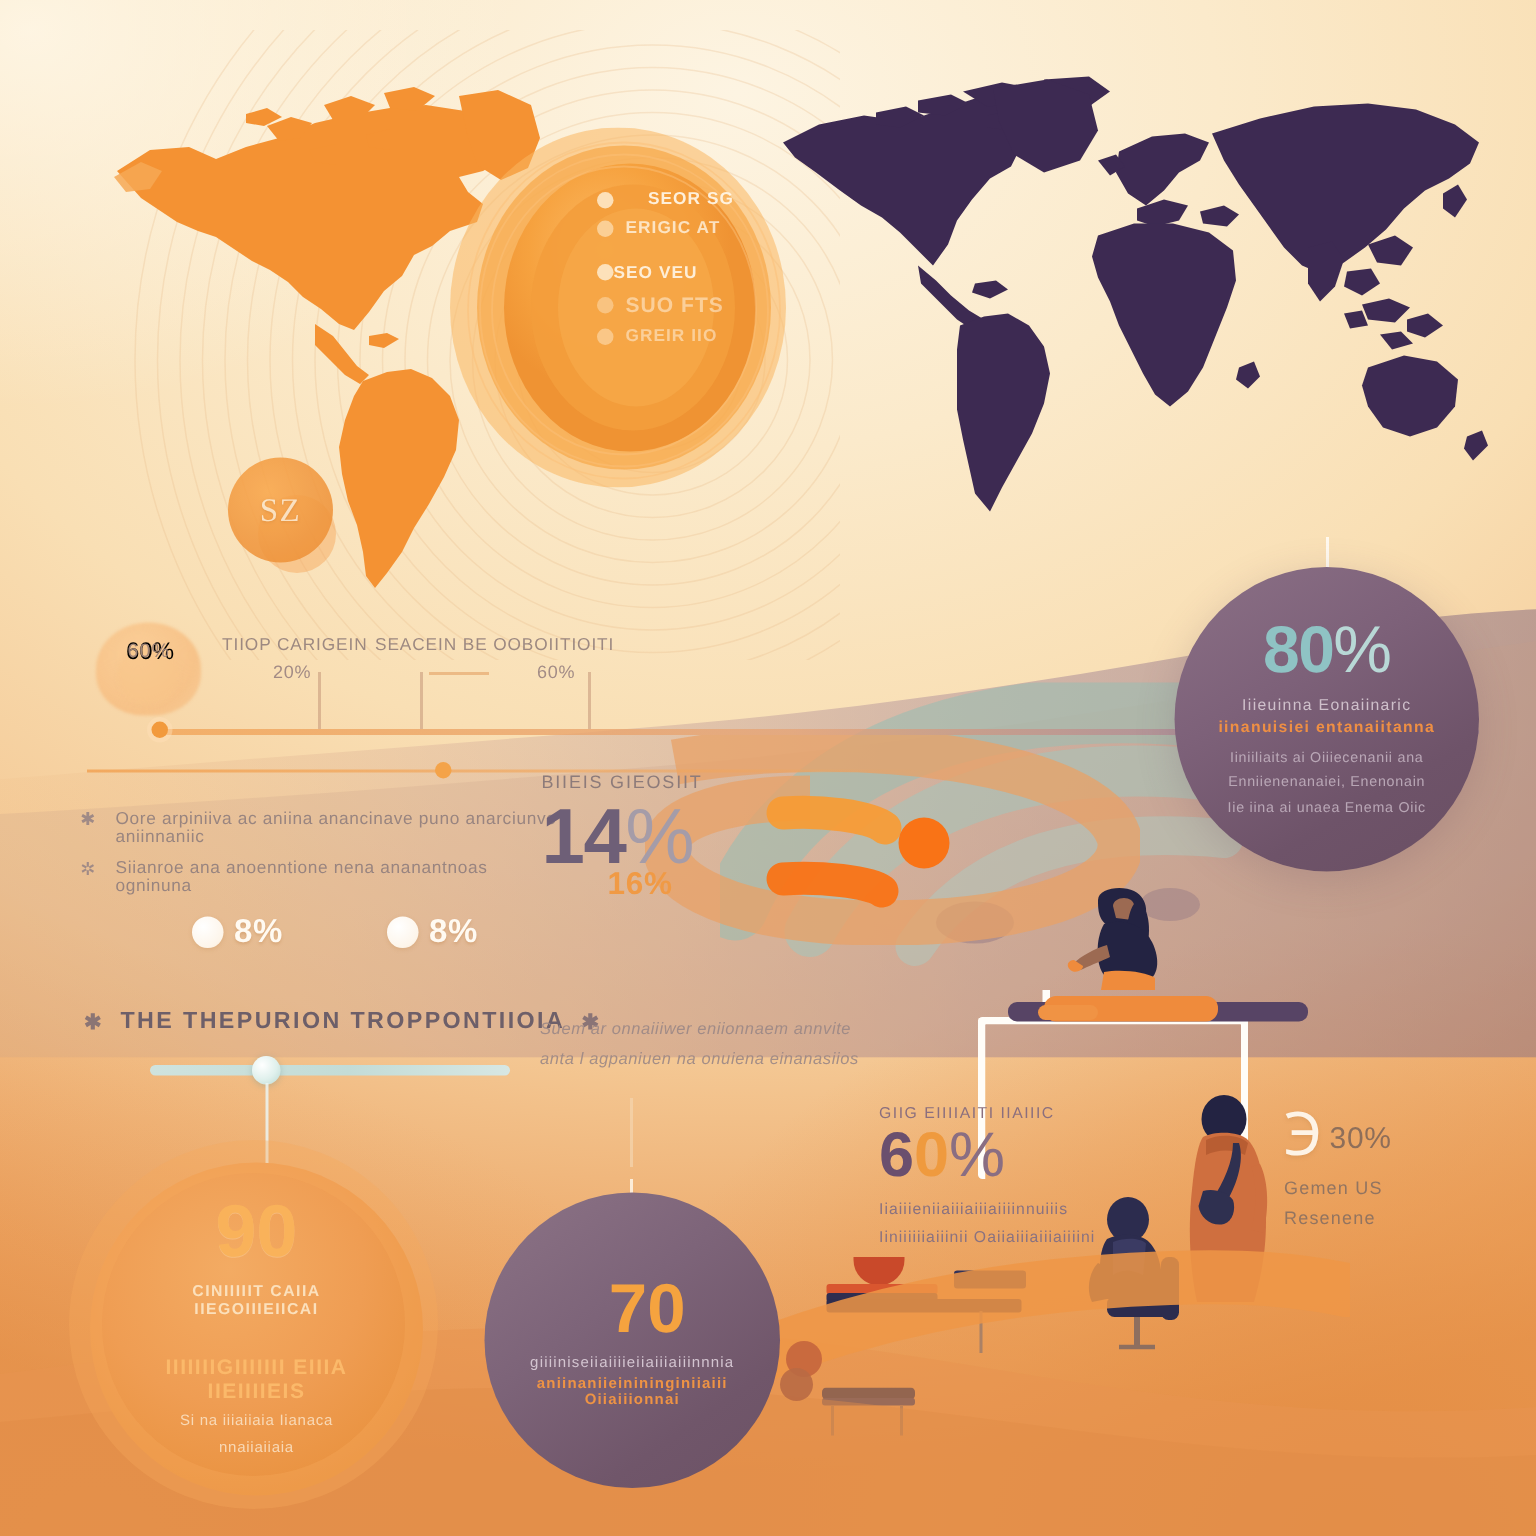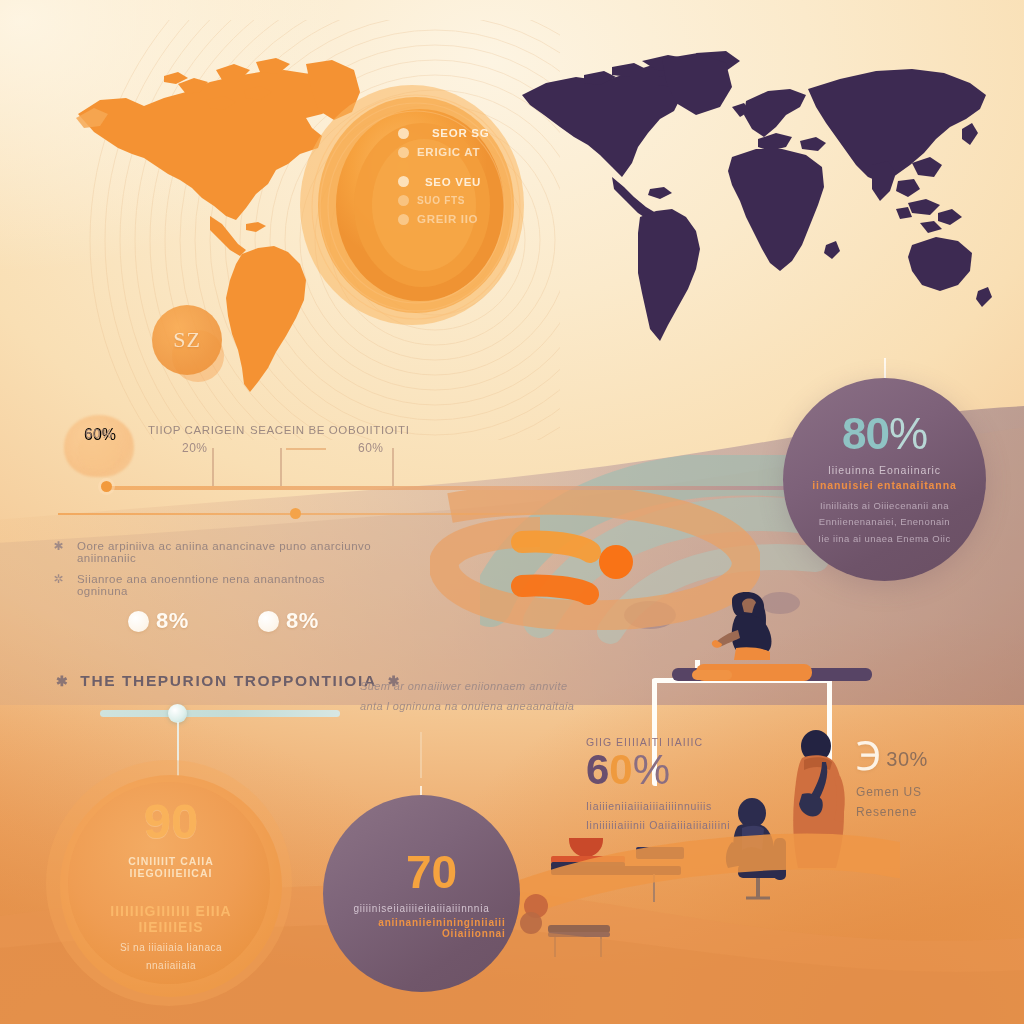--- a/index.html
+++ b/index.html
@@ -175,21 +175,21 @@
   .circ-90 .t2{font-size:10px;color:#f7d4ae;letter-spacing:.5px;line-height:1.8;margin-top:4px;}
   .circ-90 .t3{font-size:14px;color:#fbb96a;letter-spacing:1px;font-weight:700;margin-top:24px;}
   .circ-90 .t4{font-size:10px;color:#f8d9b6;letter-spacing:.5px;line-height:1.8;margin-top:4px;}
 
   .circ-70{
     left:323px;top:795px;width:197px;height:197px;
     background:linear-gradient(145deg,#8c7386 0%, #7d6479 40%, #70566a 75%, #6c5265 100%);
   }
   .circ-70 .num{font-size:46px;font-weight:700;color:#f5a33f;line-height:1;margin-left:20px;}
   .circ-70 .t1{font-size:10px;color:#d3c4d0;letter-spacing:.8px;margin-top:8px;}
-  .circ-70 .t2{font-size:10px;color:#ee9344;letter-spacing:.8px;font-weight:700;margin-top:3px;text-align:right;}
+  .circ-70 .t2{font-size:10px;color:#ee9344;letter-spacing:.8px;font-weight:700;margin-top:3px;}
   .circ-70 .t3{font-size:9.5px;color:#c6b5c3;letter-spacing:.4px;line-height:1.85;margin-top:6px;}
 
   
   .b60 .cap{font-size:10.5px;color:#8b6f7e;letter-spacing:1px;}
   .b60 .num{font-size:42px;font-weight:700;color:#6a4f6e;line-height:1.05;}
   .b60 .num .z{color:#ef9a3e;}
   .b60 .num .pc{color:#8a6e82;font-weight:400;}
   .b60 .t{font-size:10.5px;color:#8a7280;letter-spacing:.7px;line-height:1.8;margin-top:5px;}
 
   
@@ -359,27 +359,27 @@
     
     <div class="abs" style="left:98px;top:42px;">
       <div style="display:flex;align-items:center;gap:23px;margin-bottom:7px;">
         <span style="width:11px;height:11px;border-radius:50%;background:rgba(255,240,215,.8);"></span>
         <span style="font-size:11.5px;font-weight:700;color:rgba(255,248,236,.9);letter-spacing:.7px;">SEOR SG</span>
       </div>
       <div style="display:flex;align-items:center;gap:8px;margin-bottom:18px;">
         <span style="width:11px;height:11px;border-radius:50%;background:rgba(255,240,215,.55);"></span>
         <span style="font-size:11.5px;font-weight:700;color:rgba(255,248,236,.75);letter-spacing:.7px;">ERIGIC AT</span>
       </div>
-      <div style="display:flex;align-items:flex-start;gap:16px;margin-bottom:7px;">
+      <div style="display:flex;align-items:flex-start;gap:0;margin-bottom:7px;">
         <span style="width:11px;height:11px;border-radius:50%;background:rgba(255,240,215,.8);"></span>
         <span style="font-size:11.5px;font-weight:700;color:rgba(255,248,236,.88);letter-spacing:.7px;">SEO VEU</span>
       </div>
       <div style="display:flex;align-items:center;gap:8px;margin-bottom:7px;">
         <span style="width:11px;height:11px;border-radius:50%;background:rgba(255,240,215,.4);"></span>
-        <span style="font-size:10px;font-weight:700;color:rgba(255,248,236,.5);letter-spacing:.7px;">SUO FTS</span>
+        <span style="font-size:14px;font-weight:700;color:rgba(255,248,236,.5);letter-spacing:.7px;">SUO FTS</span>
       </div>
       <div style="display:flex;align-items:center;gap:8px;">
         <span style="width:11px;height:11px;border-radius:50%;background:rgba(255,240,215,.45);"></span>
         <span style="font-size:11.5px;font-weight:700;color:rgba(255,248,236,.5);letter-spacing:.7px;">GREIR IIO</span>
       </div>
     </div>
   </div>
 
   <div class="abs sz-badge2"></div>
   <div class="abs sz-badge">
@@ -459,34 +459,41 @@
 
   <div class="abs pill" style="left:128px;top:608px;">
     <span class="dot"></span>
     <span class="val">8%</span>
   </div>
   <div class="abs pill" style="left:258px;top:608px;">
     <span class="dot"></span>
     <span class="val">8%</span>
   </div>
 
+  <div class="abs" style="left:361px;top:514px;">
+    <div class="cap14">BIIEIS GIEOSIIT</div>
+    <div class="big14" style="margin-top:4px;">
+      <span>14</span><span class="pc">%</span>
+    </div>
+    <div class="sub16" style="margin-left:44px;margin-top:-6px;">16%</div>
+  </div>
   <div class="abs drop-mid"></div>
 
   <div class="abs sect-head" style="left:56px;top:672px;">
     <span class="star">✱</span>
     <span>THE THEPURION TROPPONTIIOIA</span>
     <span class="star">✱</span>
   </div>
   <div class="abs slider-track"></div>
   <div class="abs slider-knob"></div>
   <div class="abs slider-stem"></div>
 
   <div class="abs para" style="left:360px;top:676px;width:230px;font-style:italic;">
     <div>Suem ar onnaiiiwer eniionnaem annvite</div>
-    <div>anta  l  ogninuna na onuiena aneaanaitaia</div>
+    <div>anta  l  agpaniuen na onuiena einanasiios</div>
   </div>
 
   <div class="abs drop-80"></div>
   <div class="circ circ-80">
     <div class="num">
       <span>80</span><span class="pc">%</span>
     </div>
     <div class="l1">Iiieuinna Eonaiinaric</div>
     <div class="l2">iinanuisiei entanaiitanna</div>
     <div class="l3" style="white-space:pre-line;max-width:150px;">Iiniiliaits ai Oiiiecenanii ana

